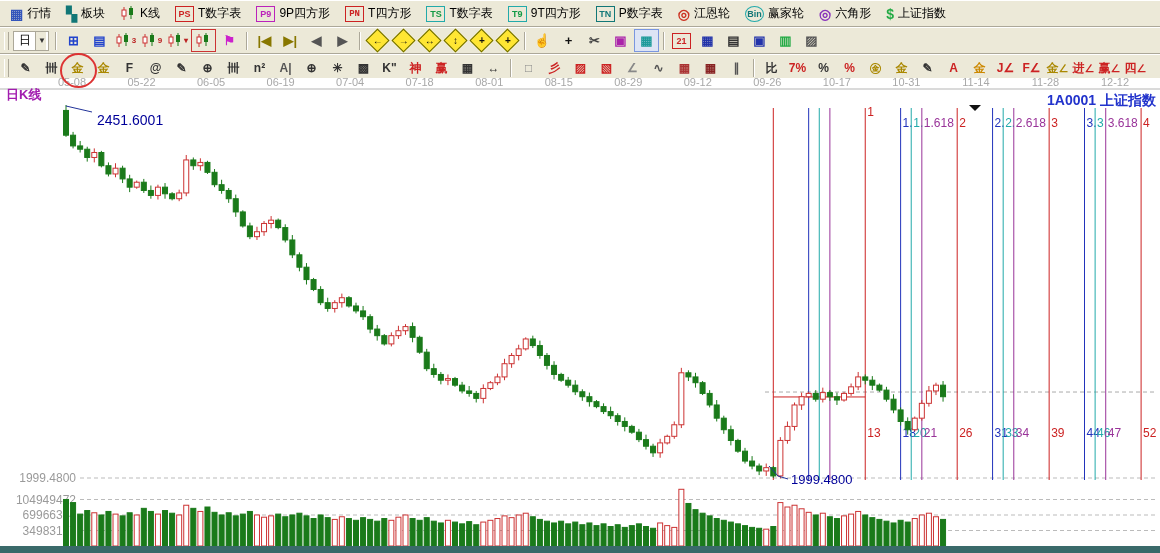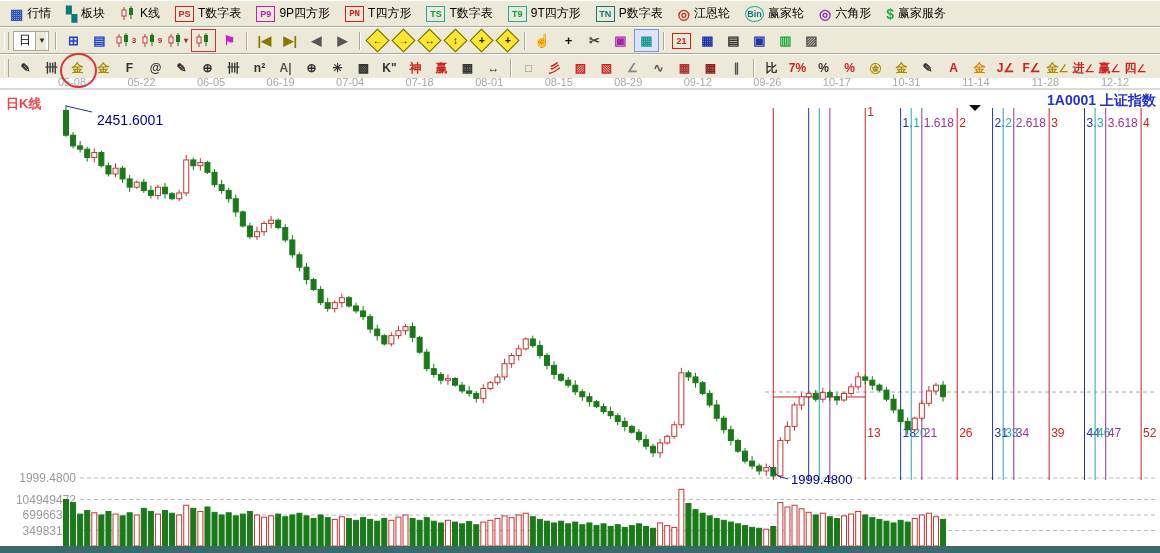--- a/index.html
+++ b/index.html
@@ -23,21 +23,21 @@
   .combo{display:inline-flex;align-items:center;border:1px solid #aca899;background:#fff;
       height:18px;padding:0 2px 0 5px;font-size:12px;gap:4px;margin-right:2px;}
   .combo .arr{font-size:8px;color:#333;border-left:1px solid #aca899;padding-left:2px;height:100%;display:flex;align-items:center;background:#ece9d8;}
   .diamond{width:15px;height:15px;background:#ffe633;border:1px solid #6b6b00;transform:rotate(45deg);
       display:inline-flex;align-items:center;justify-content:center;}
   .diamond span{transform:rotate(-45deg);font-size:10px;color:#111;font-weight:bold;}
   .draw-glyph{font-size:12px;line-height:12px;font-weight:bold;}
   .circle-annotation{position:absolute;left:-6px;top:-4px;width:33px;height:31px;
       border:2px solid #dd3333;border-radius:50%;pointer-events:none;z-index:9;}
   #chart{position:absolute;left:0;top:78px;width:1160px;height:475px;background:#fff;}
-  #kline-title{position:absolute;left:6px;top:17px;color:#ef4444;font-size:13px;font-weight:bold;z-index:3;}
+  #kline-title{position:absolute;left:6px;top:8px;color:#a21caf;font-size:13px;font-weight:bold;z-index:3;}
   #status-strip{position:absolute;left:0;bottom:0;width:1160px;height:7px;background:#3a6a6a;}
   svg text{font-family:"Liberation Sans",sans-serif;}
 </style>
 </head>
 <body>
 
 <div class="tb" id="menubar">
     <div class="menu-item">
       <span class="mi-glyph" style="color: rgb(51, 85, 187); font-weight: bold;">▦</span>
       <span>行情</span>
@@ -86,21 +86,21 @@
     <div class="menu-item">
       <span class="mi-box" style="color: rgb(17, 119, 119); border-color: rgb(34, 170, 170); border-radius: 50%;">Bin</span>
       <span>赢家轮</span>
     </div>
     <div class="menu-item">
       <span class="mi-glyph" style="color: rgb(136, 51, 187); font-weight: bold;">◎</span>
       <span>六角形</span>
     </div>
     <div class="menu-item">
       <span class="mi-glyph" style="color: rgb(34, 170, 68); font-weight: bold;">$</span>
-      <span>赢家服务</span>
+      <span>上证指数</span>
     </div>
   </div>
 
 <div class="tb" id="toolbar-main">
     <div class="grip"></div>
     <span class="combo">
       <span>日</span>
       <span class="arr">▼</span>
     </span>
     <div class="sep"></div>

